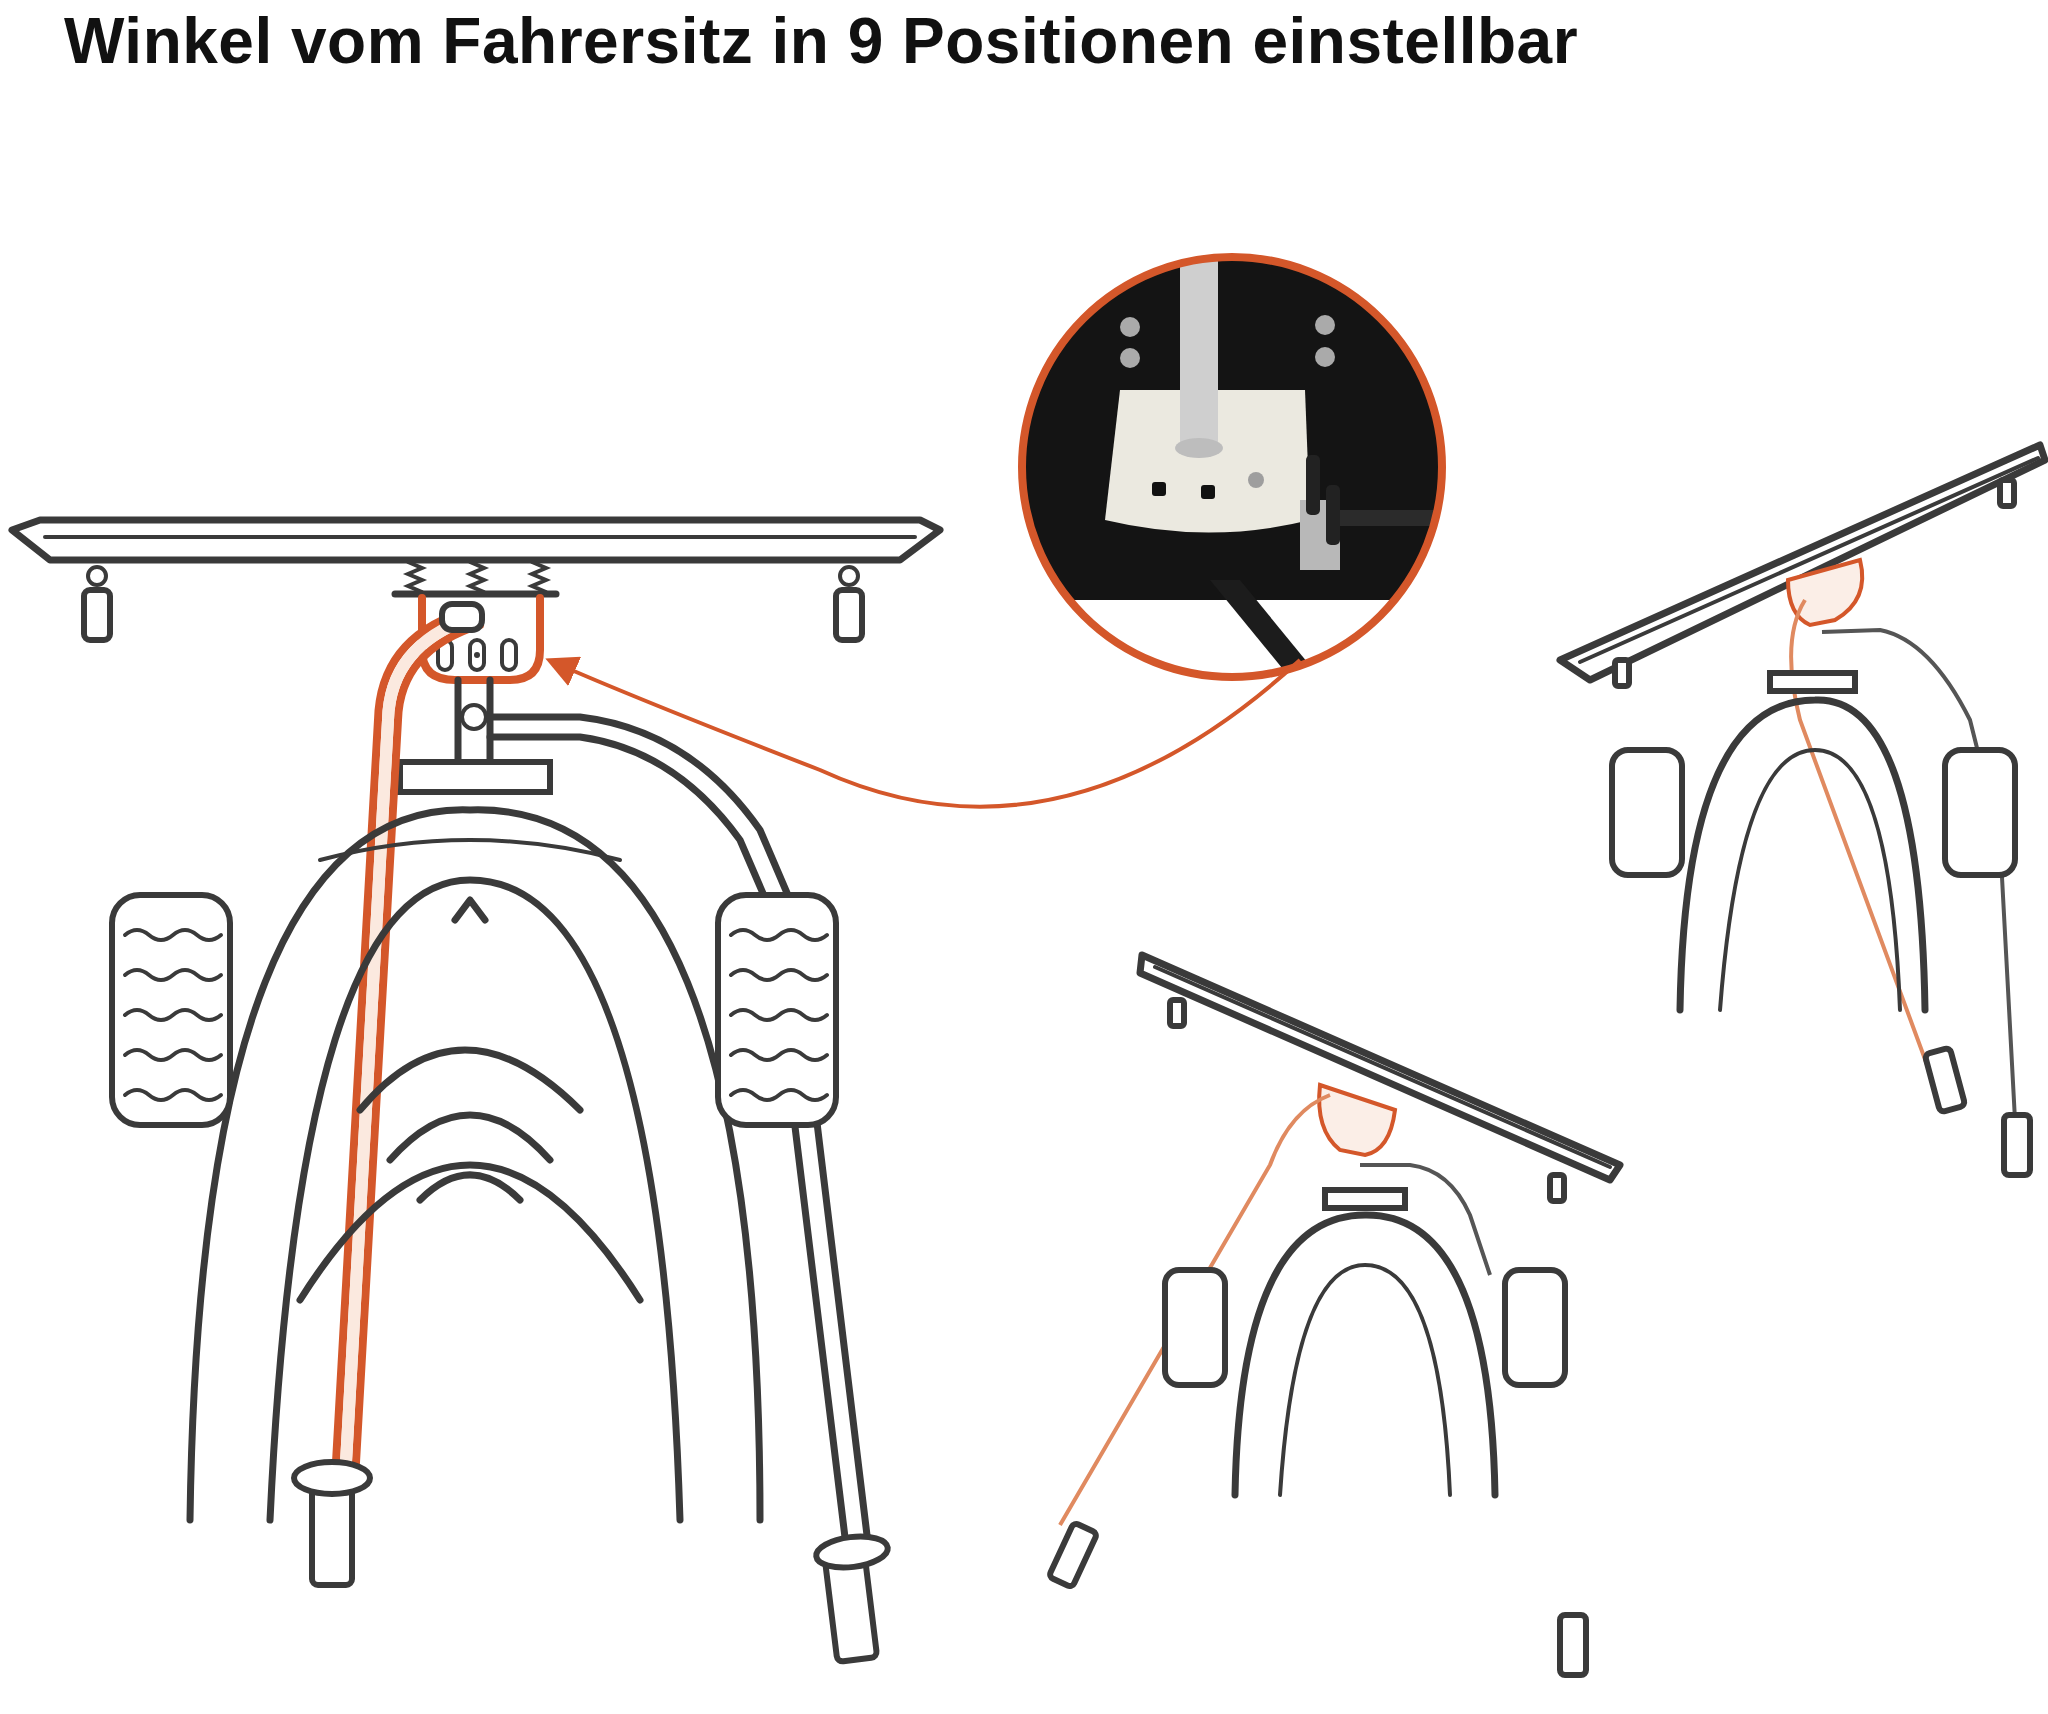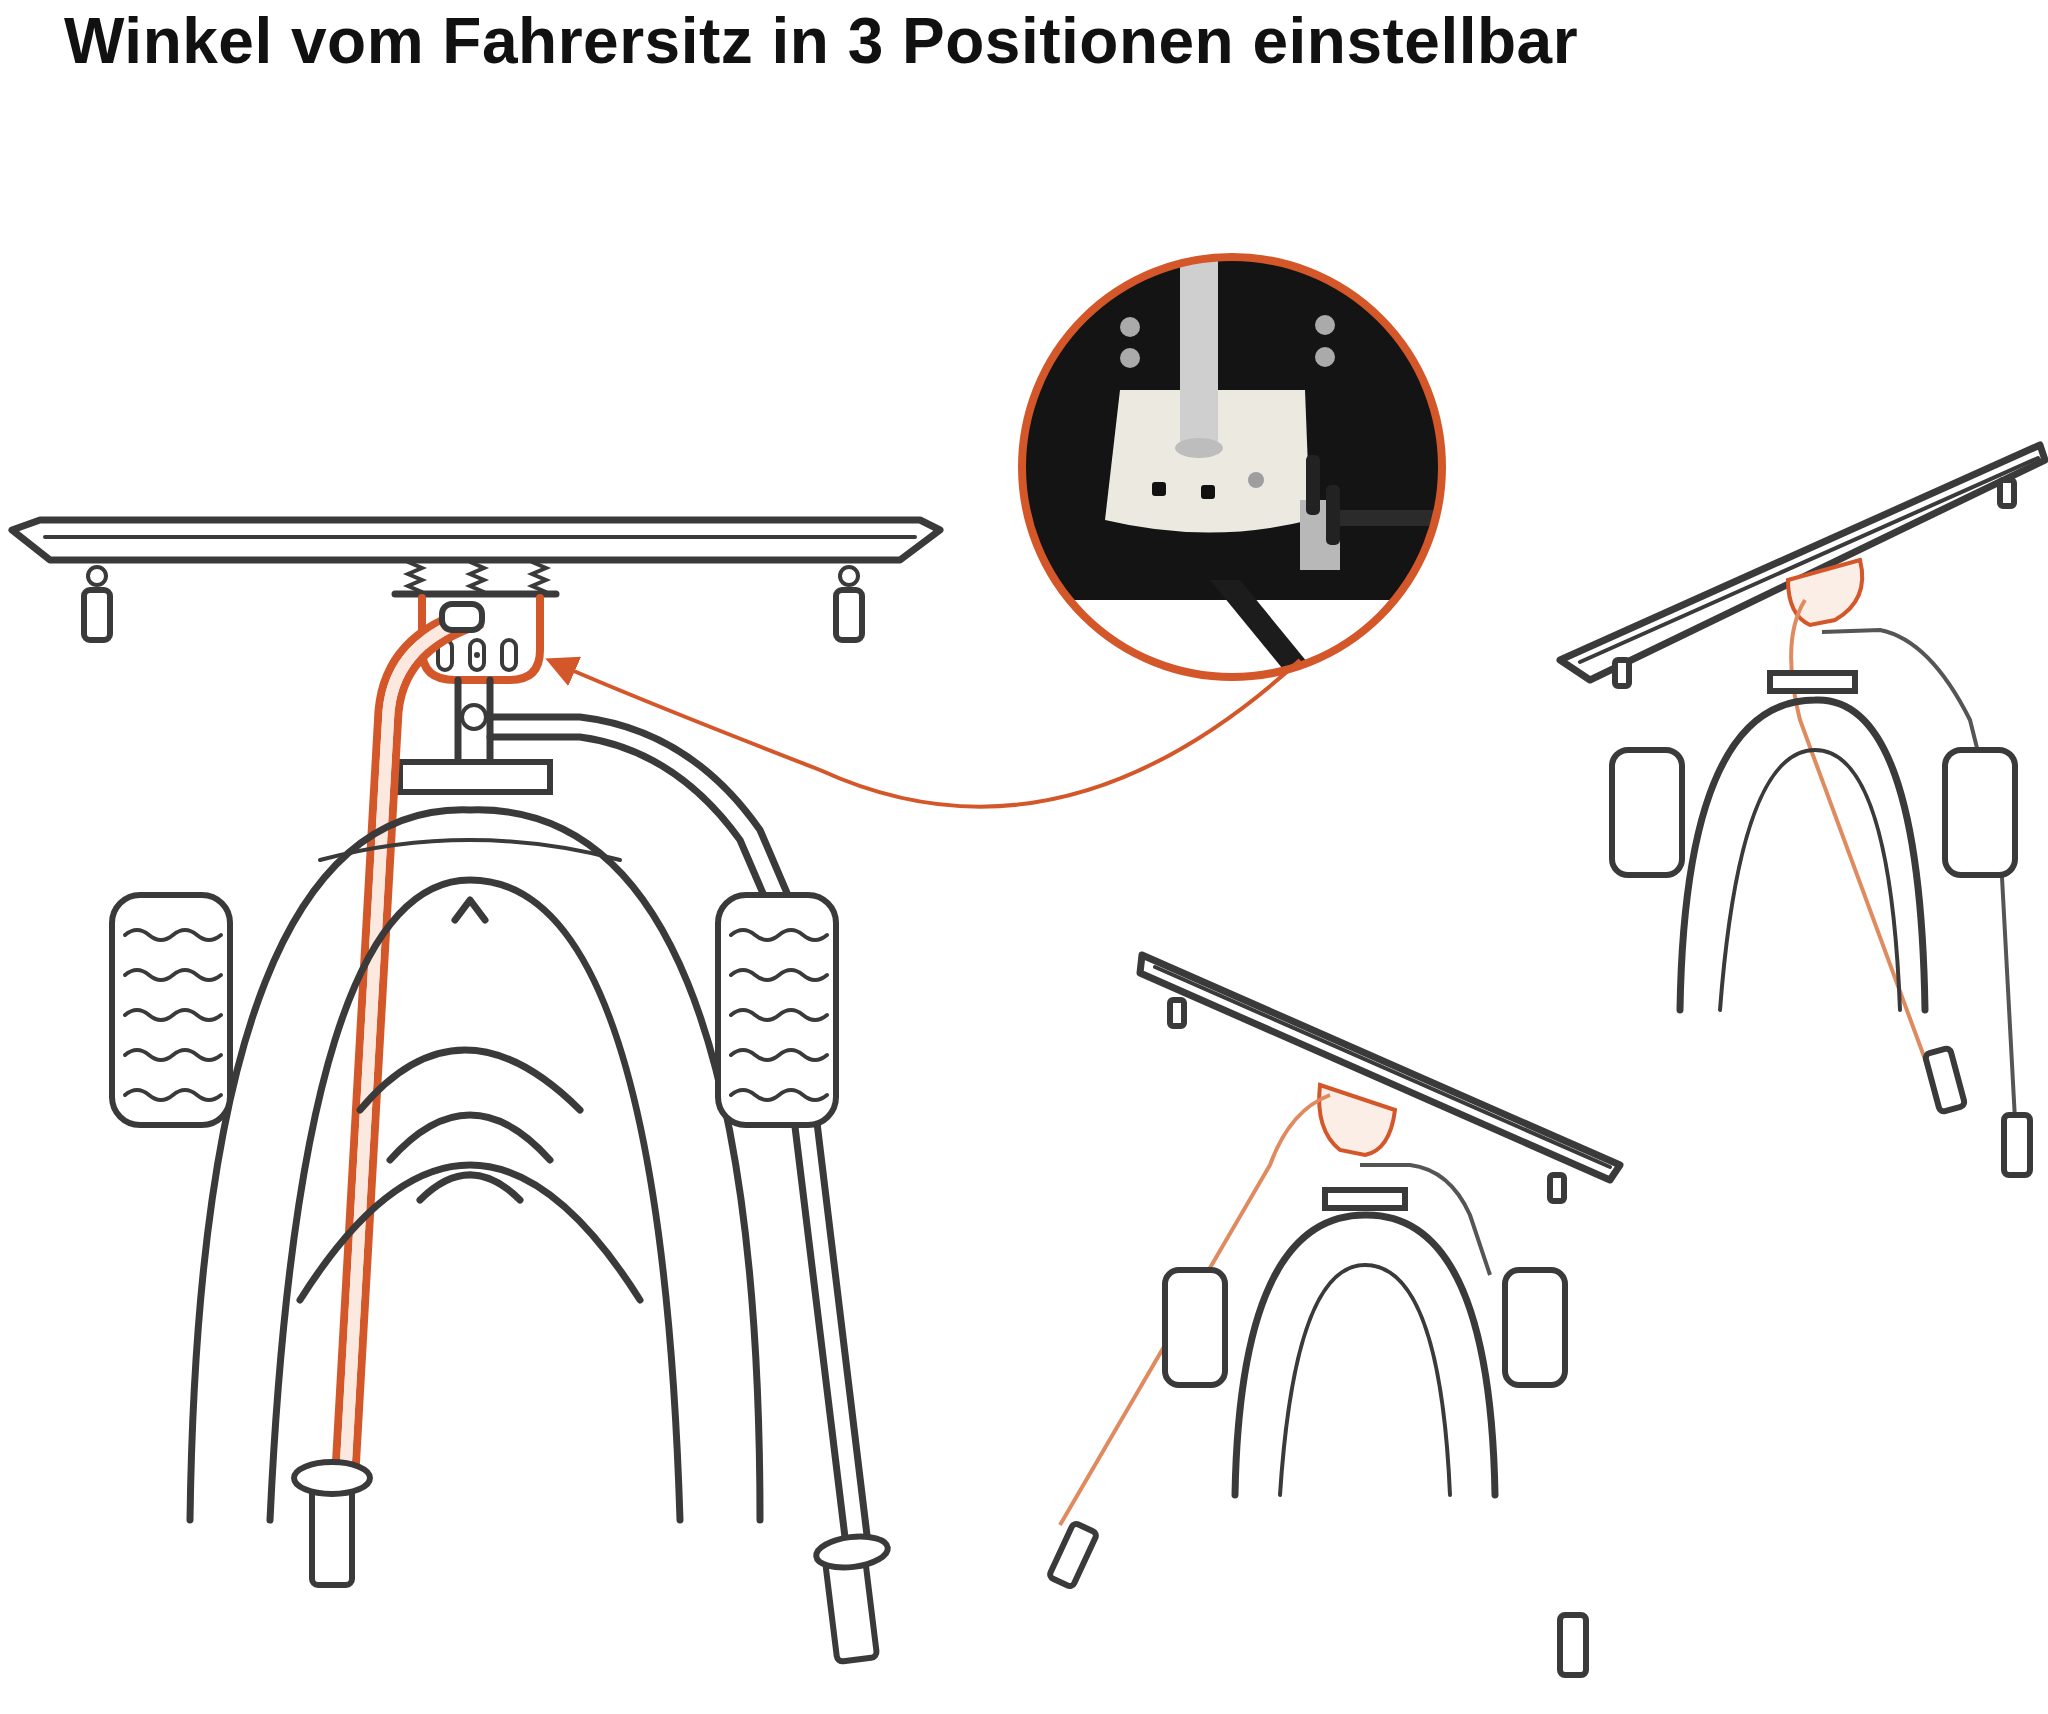--- a/index.html
+++ b/index.html
@@ -14,21 +14,21 @@
     .ln-thin { fill: none; stroke: #3a3a3a; stroke-width: 4; stroke-linecap: round; }
     .ln-light { fill: none; stroke: #555555; stroke-width: 4; }
     .wfill { fill: #ffffff; stroke: #3a3a3a; stroke-width: 6; }
     .or { fill: none; stroke: #d4572a; stroke-width: 8; stroke-linecap: round; }
     .or-fill { fill: #fbeee7; stroke: #d4572a; stroke-width: 4; }
     .or-thin { fill: none; stroke: #e08a60; stroke-width: 4; }
   </style>
 </head>
 <body>
 
-<div class="title">Winkel vom Fahrersitz in 3 Positionen einstellbar</div>
+<div class="title">Winkel vom Fahrersitz in 9 Positionen einstellbar</div>
 
 <svg class="canvas" width="2048" height="1714" viewBox="0 0 2048 1714">
   <defs>
     <clipPath id="circClip">
         <circle cx="1232" cy="467" r="210"></circle>
       </clipPath>
     <marker id="arrowHead" viewBox="0 0 10 10" refX="5" refY="5" markerWidth="8" markerHeight="8" orient="auto-start-reverse">
       <path d="M0,0 L10,5 L0,10 z" fill="#d4572a"></path>
     </marker>
   </defs>

